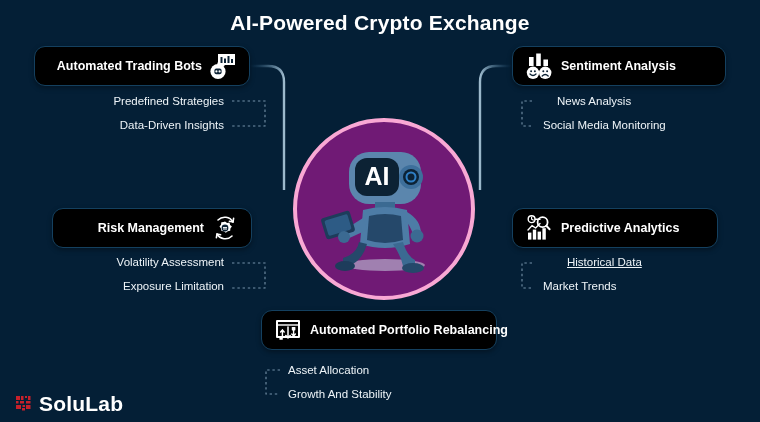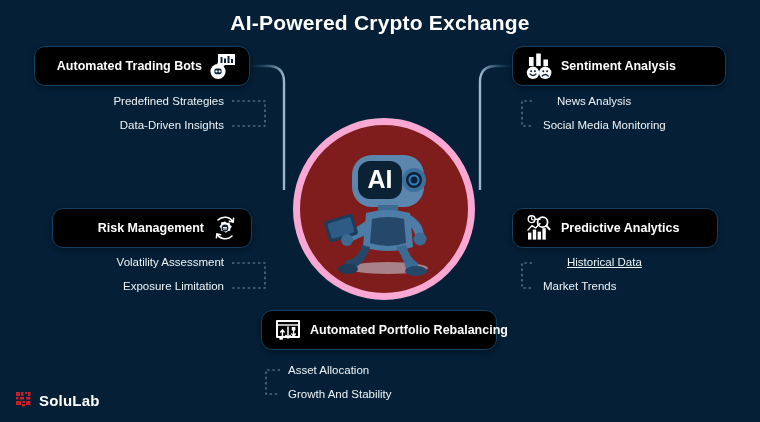--- a/index.html
+++ b/index.html
@@ -21,22 +21,22 @@
     color:#ffffff;
   }
 
   
   #links{position:absolute;left:0;top:0;width:760px;height:422px;}
 
   
   .hub{
     position:absolute;left:293px;top:118px;width:182px;height:182px;
     border-radius:50%;
-    background:#7f1d1d;
-    border:7px solid #f9a8d4;
+    background:#701a75;
+    border:4px solid #f9a8d4;
     box-sizing:border-box;
     overflow:hidden;
   }
   .hub svg{position:absolute;left:0;top:0;}
 
   
   .card{
     position:absolute;
     background:#000000;
     border:1px solid #14405f;
@@ -64,21 +64,21 @@
   .sub{
     position:absolute;
     font-size:11.5px;color:#eef4f8;white-space:nowrap;font-weight:400;
   }
   .sub.r{text-align:left;}
   .sub.l{text-align:right;}
 
   
   .logo{position:absolute;left:16px;top:392px;display:flex;align-items:center;}
   .logo .mark{width:17px;height:17px;margin-right:6px;}
-  .logo .name{font-size:15px;font-weight:bold;color:#ffffff;letter-spacing:.2px;}
+  .logo .name{font-size:21px;font-weight:bold;color:#ffffff;letter-spacing:.2px;}
 </style>
 </head>
 <body>
 
 <div id="stage">
 
   <div class="title">AI-Powered Crypto Exchange</div>
 
   <svg id="links" viewBox="0 0 760 422">
     <defs>

